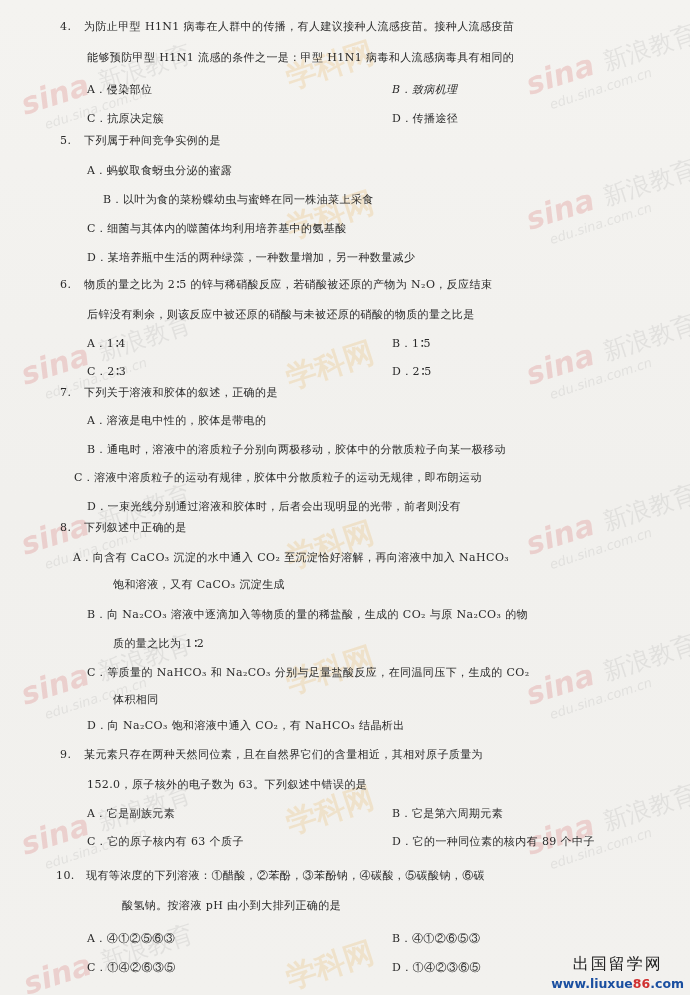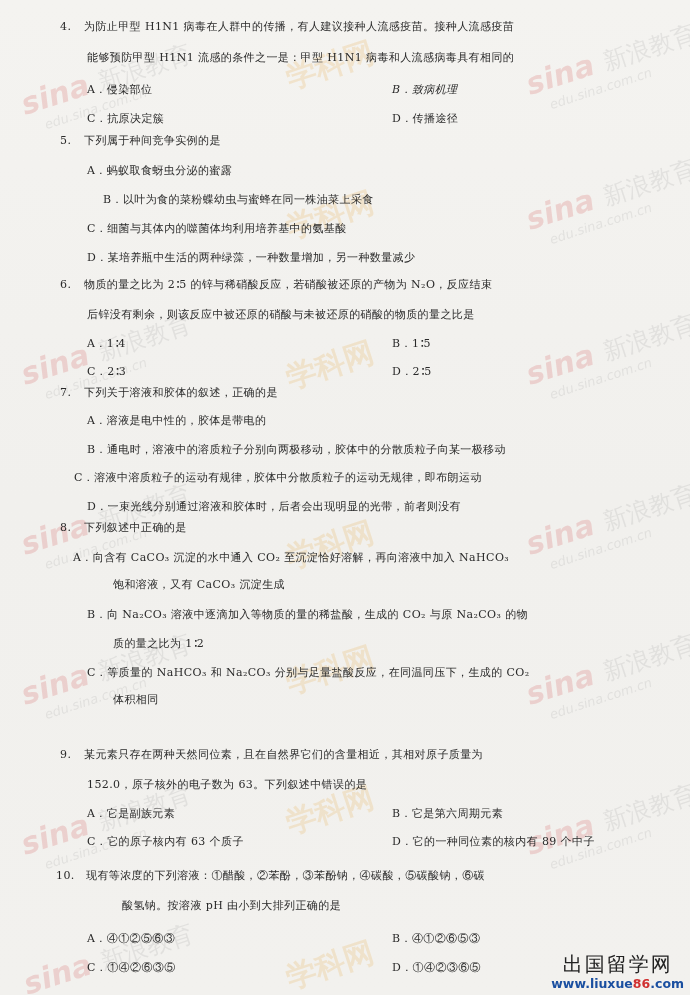--- a/index.html
+++ b/index.html
@@ -68,21 +68,21 @@
     }
     .opt-col-b { left: 352px; }
     .logo {
       position: absolute;
       right: 6px;
       bottom: 4px;
       text-align: center;
       font-family: "DejaVu Sans", sans-serif;
     }
     .logo-cn {
-      font-size: 20px;
+      font-size: 16px;
       color: #222;
       letter-spacing: 2px;
       line-height: 26px;
     }
     .logo-url {
       font-size: 12.5px;
       color: #1a4fa0;
       font-weight: bold;
       line-height: 14px;
     }
@@ -185,20 +185,21 @@
 
   <div class="line" style="left:20px; top:518px;">
     <span class="qnum">8.</span><span>下列叙述中正确的是</span>
   </div>
   <div class="line" style="left:33px; top:548px;">A．向含有 CaCO₃ 沉淀的水中通入 CO₂ 至沉淀恰好溶解，再向溶液中加入 NaHCO₃</div>
   <div class="line" style="left:73px; top:575px;">饱和溶液，又有 CaCO₃ 沉淀生成</div>
   <div class="line" style="left:47px; top:605px;">B．向 Na₂CO₃ 溶液中逐滴加入等物质的量的稀盐酸，生成的 CO₂ 与原 Na₂CO₃ 的物</div>
   <div class="line" style="left:73px; top:634px;">质的量之比为 1∶2</div>
   <div class="line" style="left:47px; top:663px;">C．等质量的 NaHCO₃ 和 Na₂CO₃ 分别与足量盐酸反应，在同温同压下，生成的 CO₂</div>
   <div class="line" style="left:73px; top:690px;">体积相同</div>
+  <div class="line" style="left:47px; top:716px;">D．向 Na₂CO₃ 饱和溶液中通入 CO₂，有 NaHCO₃ 结晶析出</div>
 
   <div class="line" style="left:20px; top:745px;">
     <span class="qnum">9.</span><span>某元素只存在两种天然同位素，且在自然界它们的含量相近，其相对原子质量为</span>
   </div>
   <div class="line" style="left:47px; top:775px;">152.0，原子核外的电子数为 63。下列叙述中错误的是</div>
   <div class="line" style="left:47px; top:804px;">A．它是副族元素</div>
   <div class="line opt-col-b" style="top:804px;">B．它是第六周期元素</div>
   <div class="line" style="left:47px; top:832px;">C．它的原子核内有 63 个质子</div>
   <div class="line opt-col-b" style="top:832px;">D．它的一种同位素的核内有 89 个中子</div>
 

